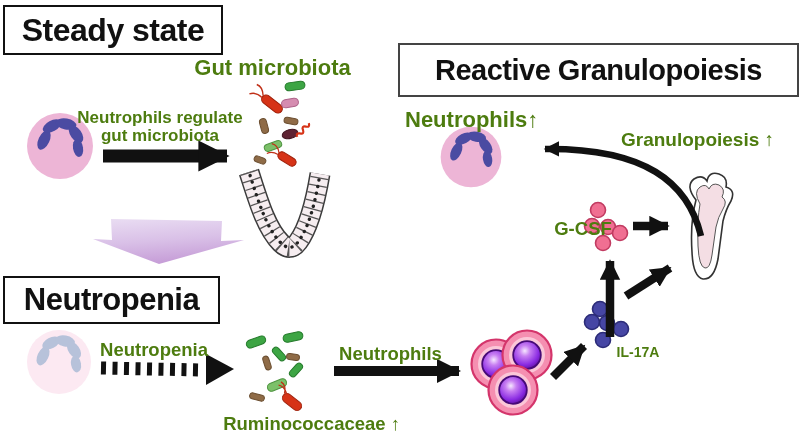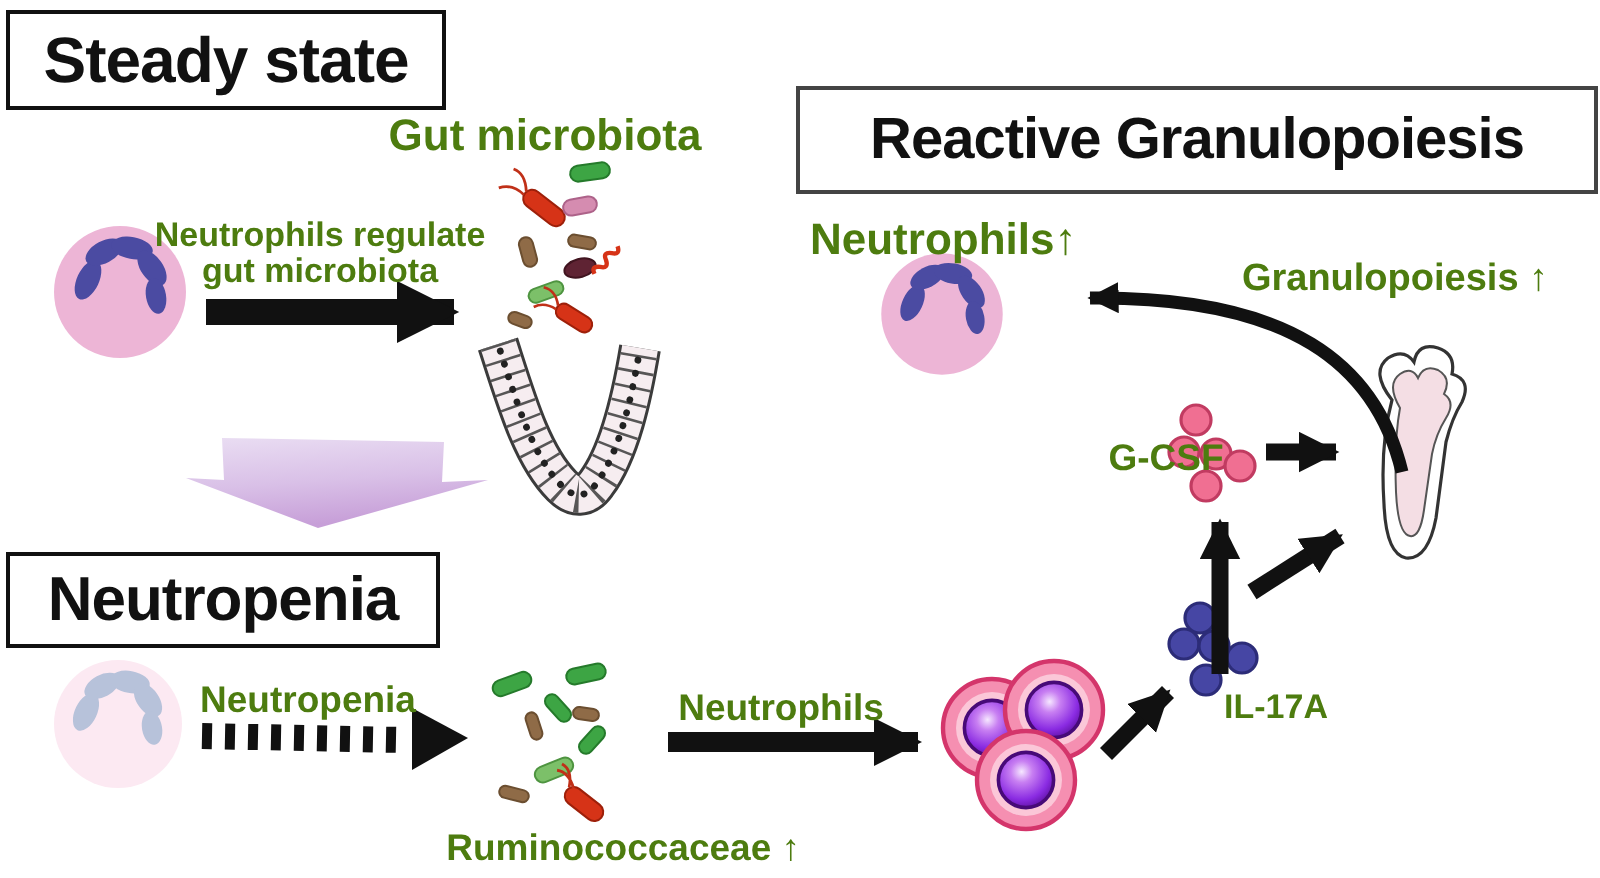--- a/index.html
+++ b/index.html
@@ -11,21 +11,21 @@
        background:#fff;border:2.5px solid #111;font-weight:bold;letter-spacing:-.5px;}
   .hdr-steady{left:3px;top:5px;width:216px;height:46px;font-size:32px;}
   .hdr-neutropenia{left:3px;top:276px;width:213px;height:44px;font-size:31px;}
   .hdr-reactive{left:398px;top:43px;width:397px;height:50px;font-size:29px;border-width:2px;border-color:#444;}
   .lbl-gut{left:180px;top:56px;width:185px;font-size:22px;}
   .lbl-regulate{left:70px;top:109px;width:180px;font-size:17px;line-height:18px;}
   .lbl-neutropenia-sm{left:95px;top:340px;width:118px;font-size:18.5px;}
   .lbl-rumino{left:200px;top:414px;width:200px;font-size:18.5px;text-align:right;}
   .lbl-stimulates{left:333px;top:344px;width:115px;font-size:18.5px;}
   .lbl-tcells{left:478px;top:413px;width:76px;font-size:18.5px;}
-  .lbl-il17a{left:602px;top:345px;width:72px;font-size:17px;}
+  .lbl-il17a{left:602px;top:345px;width:72px;font-size:14px;}
   .lbl-gcsf{left:506px;top:219px;width:66px;font-size:18.5px;margin-left:44px;}
   .lbl-neutup{left:405px;top:108px;width:130px;font-size:22px;}
   .lbl-bonemarrow{left:595px;top:107px;width:205px;font-size:19px;line-height:22px;}
 </style>
 </head>
 <body>
 
 <div class="canvas">
 
   <svg class="svg-layer" viewBox="0 0 800 439">

